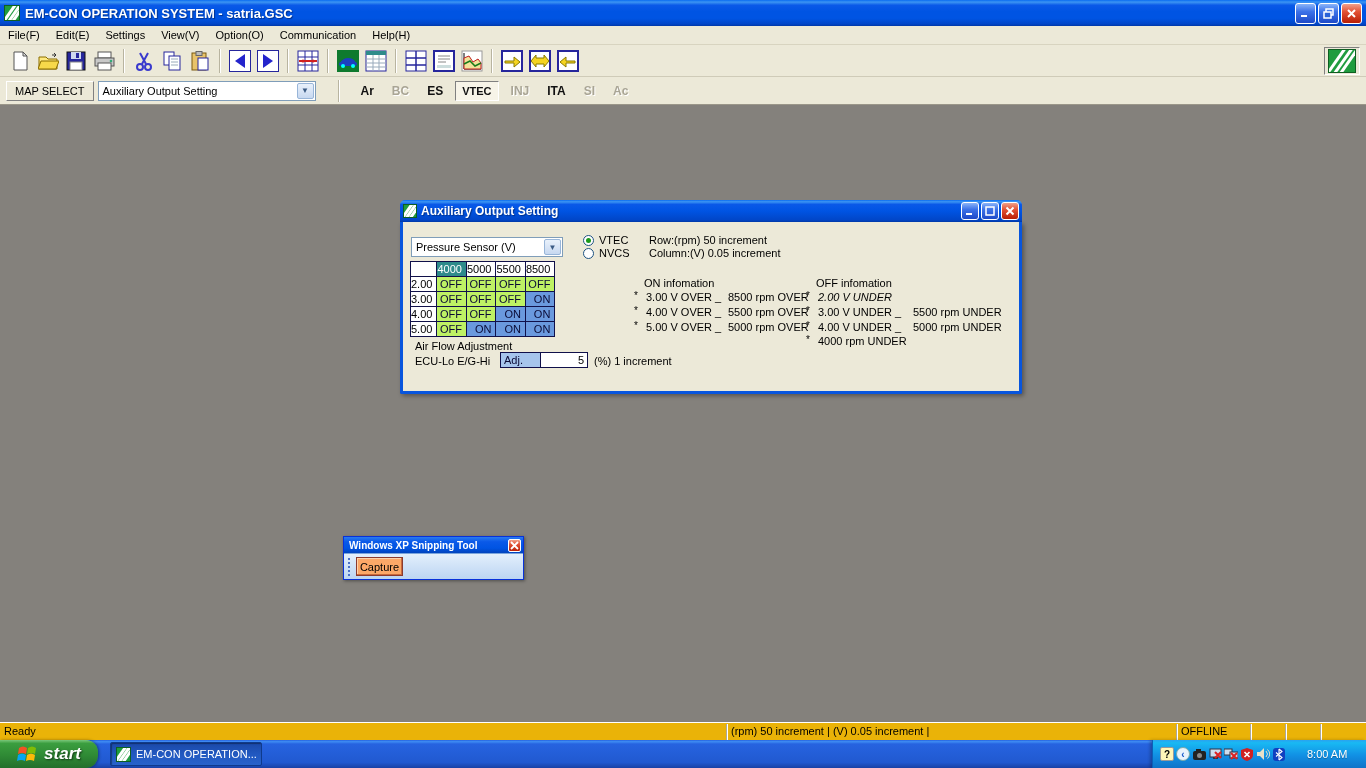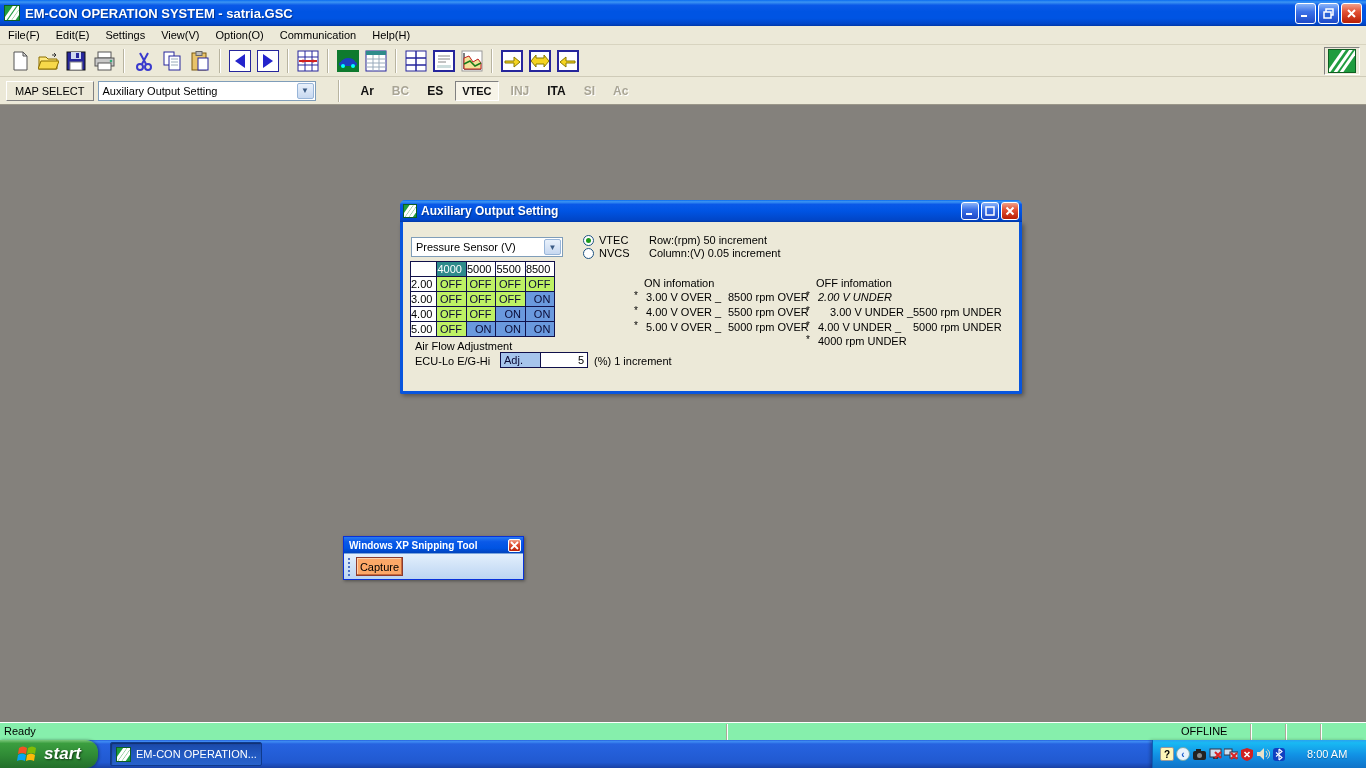--- a/index.html
+++ b/index.html
@@ -93,21 +93,21 @@
     background:linear-gradient(180deg,#F0A08A 0%,#E35336 40%,#B81E05 100%); color:#fff; font-size:9px; font-weight:bold;
     display:flex; align-items:center; justify-content:center; }
   #snip-body { position:relative; height:26px; background:linear-gradient(180deg,#E3EFFC,#BCD5F2); border-top:1px solid #7AA4DC; }
   #snip-grip { position:absolute; left:3px; top:3px; width:5px; height:19px;
     background-image:radial-gradient(circle, #4A70C8 1px, transparent 1.2px); background-size:4px 4px; }
   #capture-btn { position:absolute; left:12px; top:3px; width:47px; height:19px; background:#FCA868;
     border:1px solid #8B3A2E; box-shadow:inset -1px -1px 0 #C96A3C, inset 1px 1px 0 #FFD2A8; font-size:11px; color:#000;
     display:flex; align-items:center; justify-content:center; }
 
   
-  #statusbar { left:0; top:722px; width:1366px; height:18px; background:#86efac; border-top:1px solid #fff; font-size:11px; color:#000; }
+  #statusbar { left:0; top:722px; width:1366px; height:18px; background:#eab308; border-top:1px solid #fff; font-size:11px; color:#000; }
   .spane { position:absolute; top:1px; height:16px; padding:1px 4px; border-right:1px solid #ACA899; box-shadow:1px 0 0 #fff; white-space:nowrap; overflow:hidden; }
 
   
   #taskbar { left:0; top:740px; width:1366px; height:28px;
     background:linear-gradient(180deg,#2663E0 0%,#3F8CF3 6%,#2663E0 14%,#2159D0 80%,#1941A5 100%); }
   #start-btn { position:absolute; left:0; top:0; width:98px; height:28px; border-radius:0 12px 12px 0;
     background:linear-gradient(180deg,#7AC77A 0%,#3B9E3F 12%,#2F8A35 55%,#236F2B 100%);
     box-shadow:1px 0 3px rgba(0,0,0,.4); display:flex; align-items:center; justify-content:center; }
   #start-btn .stext { color:#fff; font-weight:bold; font-style:italic; font-size:17px; text-shadow:1px 1px 2px rgba(0,0,0,.6); margin-left:5px; }
   #taskbtn { position:absolute; left:110px; top:2px; width:152px; height:24px;
@@ -413,21 +413,21 @@
     <span class="info-line" style="left:243px; top:84px;">4.00 V OVER _</span>
     <span class="info-line" style="left:325px; top:84px;">5500 rpm OVER</span>
     <span class="bullet" style="left:231px; top:98px;">*</span>
     <span class="info-line" style="left:243px; top:99px;">5.00 V OVER _</span>
     <span class="info-line" style="left:325px; top:99px;">5000 rpm OVER</span>
 
     <span class="info-line" style="left:413px; top:55px;">OFF infomation</span>
     <span class="bullet" style="left:403px; top:68px;">*</span>
     <span class="info-line" style="left:415px; top:69px;font-style:italic;">2.00 V UNDER</span>
     <span class="bullet" style="left:403px; top:83px;">*</span>
-    <span class="info-line" style="left:415px; top:84px;margin-left:12px;">3.00 V UNDER _</span>
+    <span class="info-line" style="left:415px; top:84px;">3.00 V UNDER _</span>
     <span class="info-line" style="left:510px; top:84px;">5500 rpm UNDER</span>
     <span class="bullet" style="left:403px; top:98px;">*</span>
     <span class="info-line" style="left:415px; top:99px;">4.00 V UNDER _</span>
     <span class="info-line" style="left:510px; top:99px;">5000 rpm UNDER</span>
     <span class="bullet" style="left:403px; top:112px;">*</span>
     <span class="info-line" style="left:415px; top:113px;">4000 rpm UNDER</span>
 
     <span class="airflow-label" style="left:12px; top:118px;">Air Flow Adjustment</span>
     <span class="airflow-label" style="left:12px; top:133px;">ECU-Lo E/G-Hi</span>
     <span id="adj-cell">Adj.</span>
@@ -446,20 +446,21 @@
       </span>
   </div>
   <div id="snip-body">
     <span id="snip-grip"></span>
     <button id="capture-btn">Capture</button>
   </div>
 </div>
 
 <div id="statusbar" class="abs">
   <span class="spane" style="left:0; width:727px;">Ready</span>
+  <span class="spane" style="left:727px; width:450px;">(rpm) 50 increment | (V) 0.05 increment |</span>
   <span class="spane" style="left:1177px; width:74px;">OFFLINE</span>
   <span class="spane" style="left:1251px; width:35px;"></span>
   <span class="spane" style="left:1286px; width:35px;"></span>
   <span class="spane" style="left:1321px; width:45px; border-right:none;"></span>
 </div>
 
 <div id="taskbar" class="abs">
   <div id="start-btn">
     <svg width="22" height="20" viewBox="0 0 22 20">
       <path d="M2 4 q4 -3 8 0 l-1 6 q-4 -2 -8 0 z" fill="#F35325"></path>

